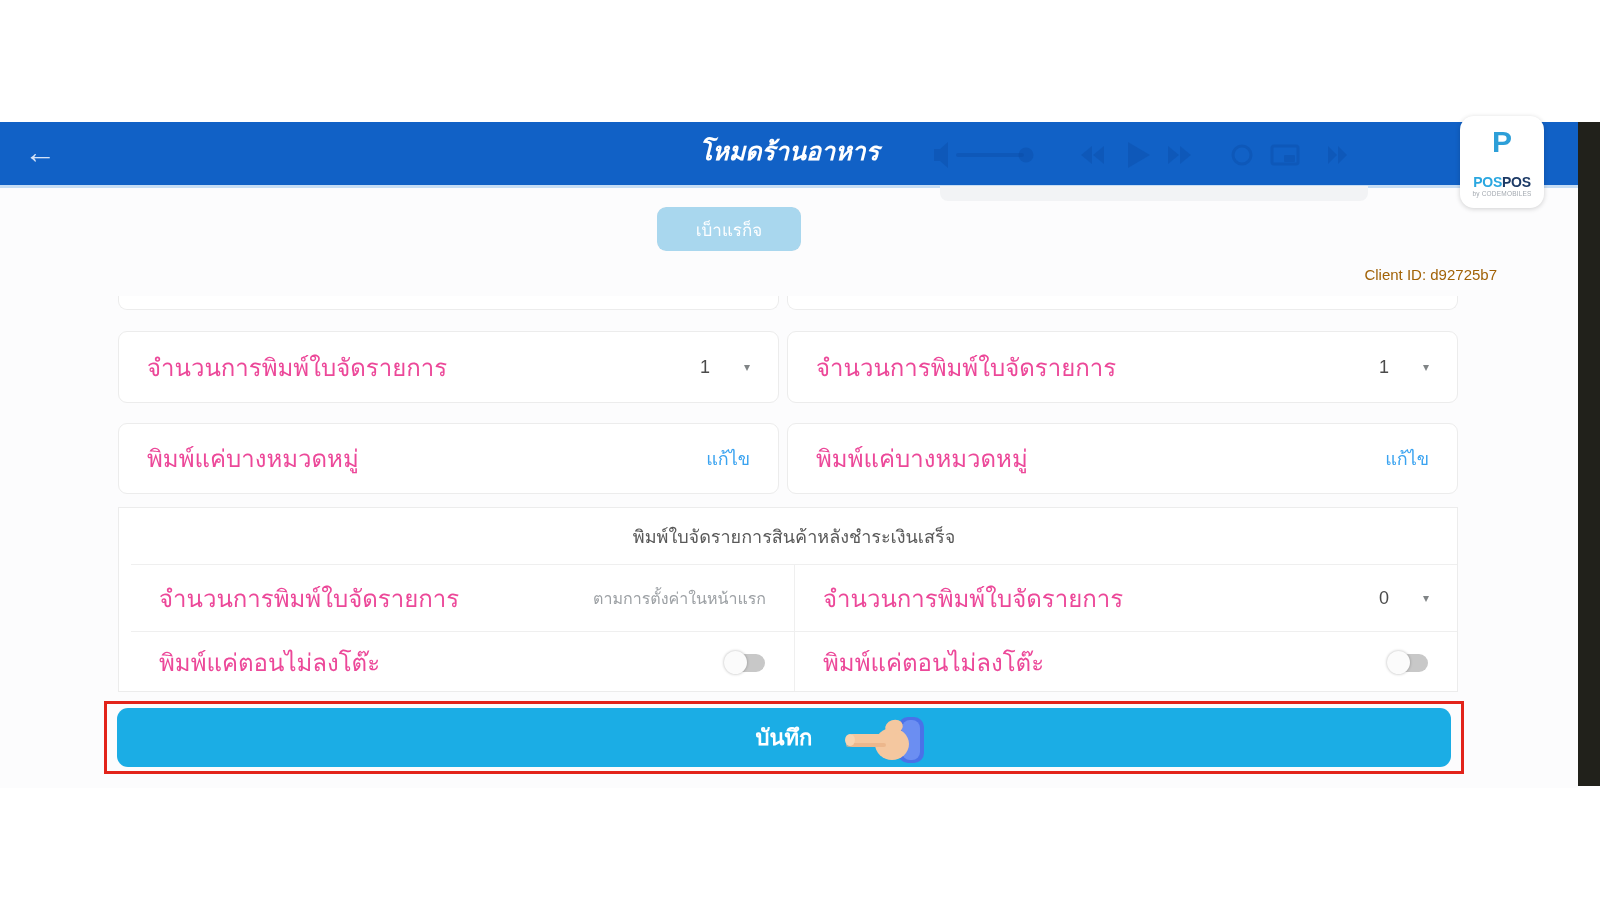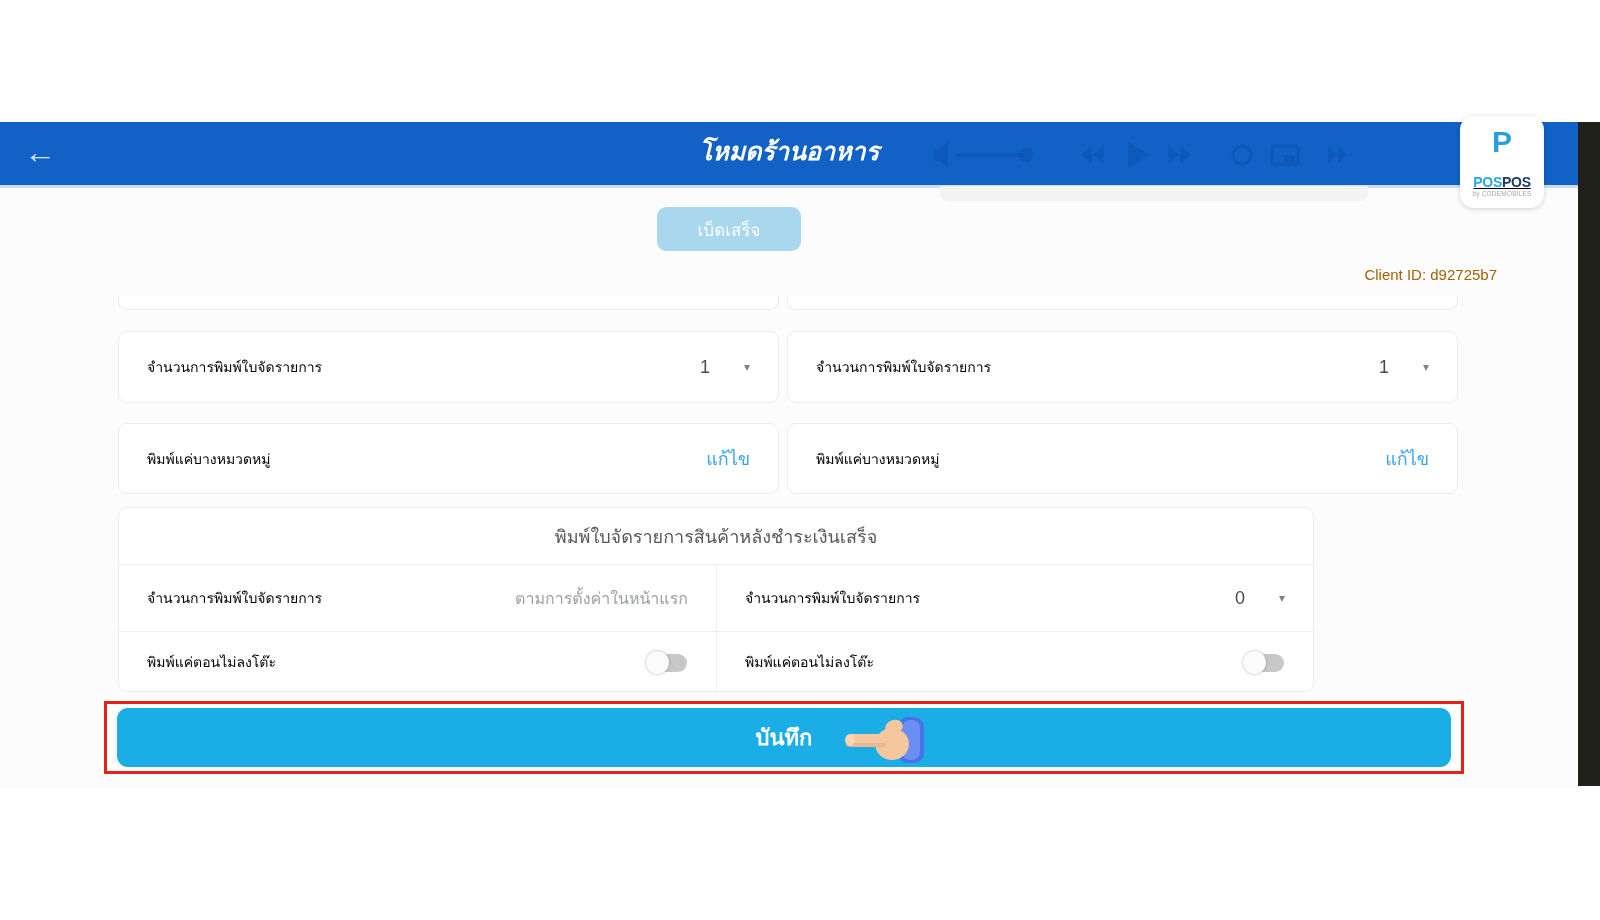--- a/index.html
+++ b/index.html
@@ -17,21 +17,21 @@
          font-size:25px;font-weight:bold;z-index:2;font-style:italic;}
   .ghost-player{position:absolute;left:920px;top:133px;width:460px;height:44px;z-index:2;}
   .ghost-bar{position:absolute;left:940px;top:186px;width:428px;height:15px;background:#f2f3f5;
              border-radius:0 0 8px 8px;}
 
   
   .logo-card{position:absolute;left:1460px;top:116px;width:84px;height:92px;background:#ffffff;
              border-radius:14px;box-shadow:0 1px 5px rgba(0,0,0,.18);z-index:4;
              display:flex;flex-direction:column;align-items:center;justify-content:center;}
   .logo-mark{font-size:30px;font-weight:900;color:#2d9fd8;line-height:1;}
-  .logo-name{font-size:14px;font-weight:900;letter-spacing:-.3px;line-height:1.2;margin-top:17px;text-decoration:underline;}
+  .logo-name{font-size:14px;font-weight:900;letter-spacing:-.3px;line-height:1.2;margin-top:17px;}
   .logo-name .pos1{color:#2aa7e0;}
   .logo-name .pos2{color:#1c3a66;}
   .logo-byline{font-size:6.5px;color:#a3a9b0;letter-spacing:.2px;}
 
   .dark-strip{position:absolute;left:1578px;top:122px;width:22px;height:664px;background:#21211b;}
 
   
   .tabs{position:absolute;left:657px;top:207px;height:44px;display:flex;z-index:2;
         border-radius:9px;overflow:hidden;box-shadow:0 0 0 1px #e7eaec inset;}
   .tab{display:flex;align-items:center;justify-content:center;font-size:17px;cursor:pointer;}
@@ -40,30 +40,30 @@
 
   .client-id{position:absolute;top:266px;right:103px;font-size:15px;color:#a16207;}
 
   
   .card{position:absolute;background:#ffffff;border:1px solid #ececec;border-radius:9px;
         box-sizing:border-box;display:flex;align-items:center;justify-content:space-between;
         padding:0 28px;}
   .partial{border-top:none;border-radius:0 0 9px 9px;height:14px;top:296px;padding:0;}
   .p-left{left:118px;width:661px;}
   .p-right{left:787px;width:671px;}
-  .label{font-size:14px;color:#000000;}
+  .label{font-size:24px;color:#ec4899;}
   .value-group{display:flex;align-items:center;gap:34px;cursor:pointer;}
   .value{font-size:18px;color:#4b4b4b;}
   .caret{font-size:12px;color:#808486;}
   .link{font-size:18px;color:#3aa3f0;cursor:pointer;}
   .gray-value{font-size:16px;color:#9ca0a4;margin-left:31px;}
 
   
-  .bigcard{position:absolute;left:118px;top:507px;width:1196px;height:185px;background:#ffffff;
-           border:1px solid #ececec;border-radius:9px;box-sizing:border-box;overflow:hidden;}
+  .bigcard{position:absolute;left:118px;top:507px;width:1340px;height:185px;background:#ffffff;
+           border:1px solid #ececec;border-radius:0;box-sizing:border-box;overflow:hidden;padding-left:12px;}
   .bighead{height:56px;border-bottom:1px solid #efefef;display:flex;align-items:center;
            justify-content:center;font-size:18px;color:#585858;}
   .bigrow{display:flex;}
   .rowE{height:66px;border-bottom:1px solid #efefef;}
   .rowF{height:60px;}
   .cell{display:flex;align-items:center;justify-content:space-between;box-sizing:border-box;
         padding:0 28px;}
   .cell-left{width:669px;}
   .cell-right{width:669px;border-left:1px solid #efefef;}
 
@@ -127,21 +127,21 @@
     <div class="logo-mark">P</div>
     <div class="logo-name">
       <span class="pos1">POS</span><span class="pos2">POS</span>
     </div>
     <div class="logo-byline">by CODEMOBILES</div>
   </div>
 
   <div class="dark-strip"></div>
 
   <div class="tabs">
-    <div class="tab tab-active">เบ็ดเสร็จ</div>
+    <div class="tab tab-active">เบ็าแรก็จ</div>
   </div>
 
   <div class="client-id">Client ID: d92725b7</div>
 
   <div class="card partial p-left"></div>
   <div class="card partial p-right"></div>
 
   <div class="card" style="left:118px;top:331px;width:661px;height:72px;">
     <span class="label">จำนวนการพิมพ์ใบจัดรายการ</span>
     <span class="value-group">

